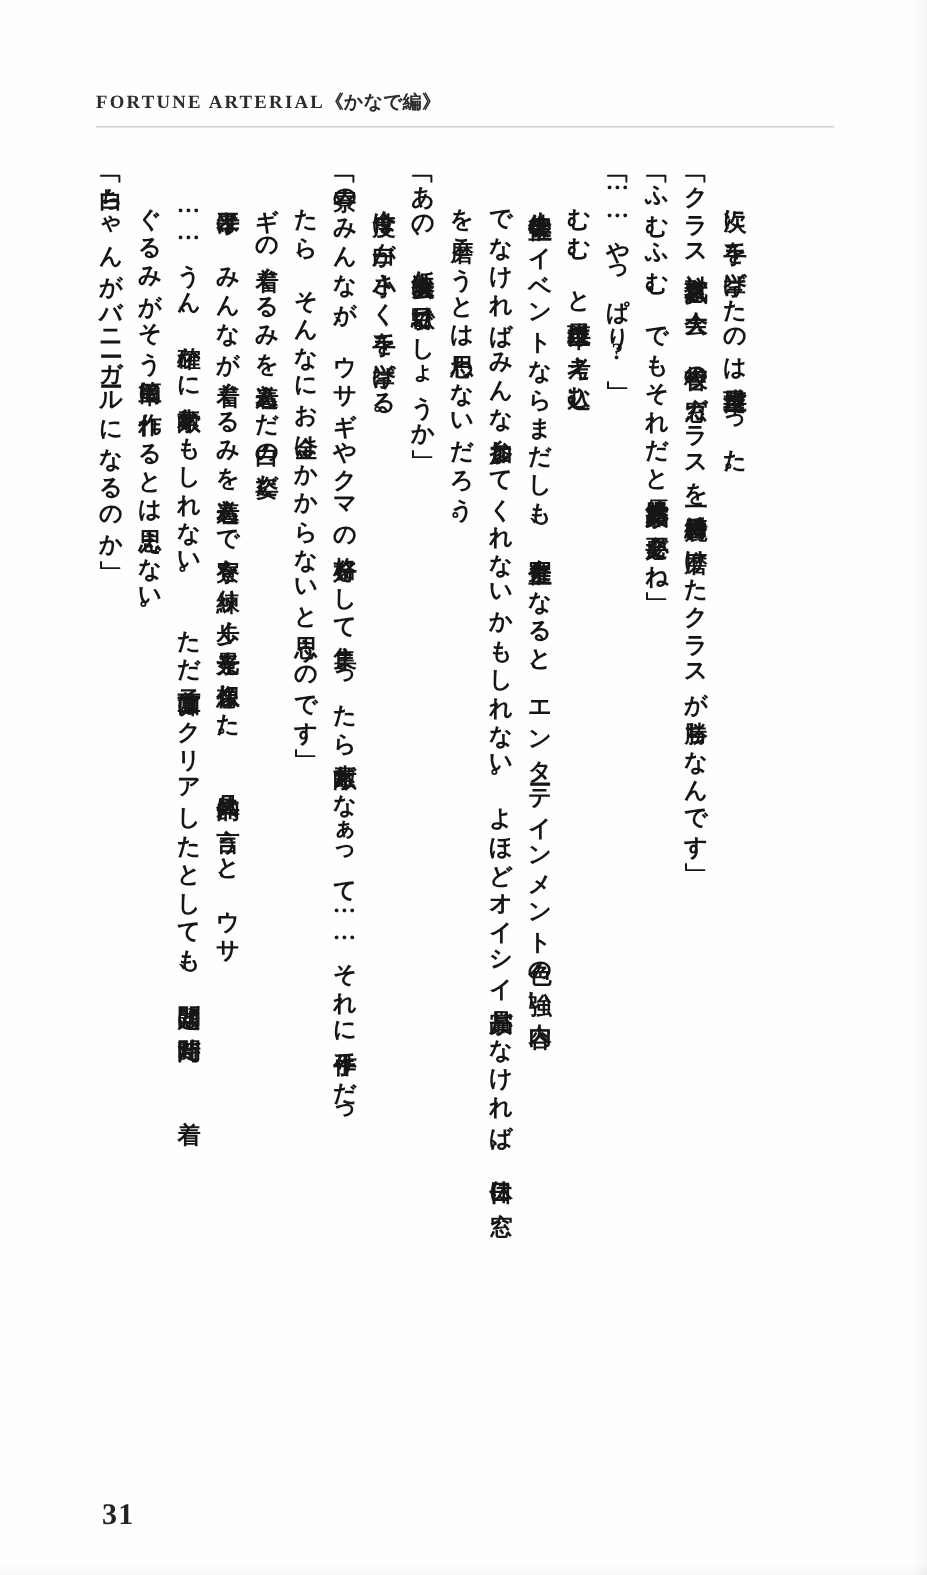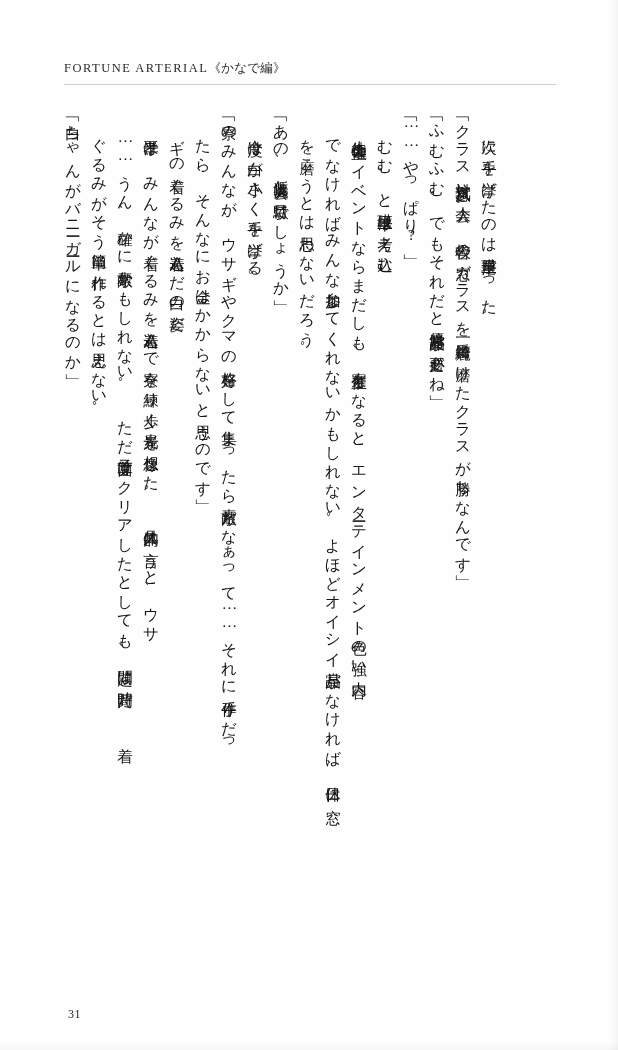--- a/index.html
+++ b/index.html
@@ -14,20 +14,21 @@
     font-family: "Liberation Serif", "DejaVu Serif", serif;
     color: #1a1a1a;
   }
 
   .page {
     position: relative;
     width: 618px;
     height: 1050px;
     box-sizing: border-box;
     background: #fefefe;
+    font-weight: bold;
   }
 
   
   .running-head {
     position: absolute;
     top: 60px;
     left: 64px;
     font-size: 12.5px;
     letter-spacing: 0.06em;
     color: #2b2b2b;
@@ -82,21 +83,21 @@
   }
   .vline.indent {
     padding-top: 16px;
   }
 
   
   .folio {
     position: absolute;
     left: 68px;
     bottom: 28px;
-    font-size: 12px;
+    font-size: 20px;
     color: #222;
     letter-spacing: 0.04em;
   }
 
   
   .edge {
     position: absolute;
     right: 0;
     top: 0;
     width: 10px;

